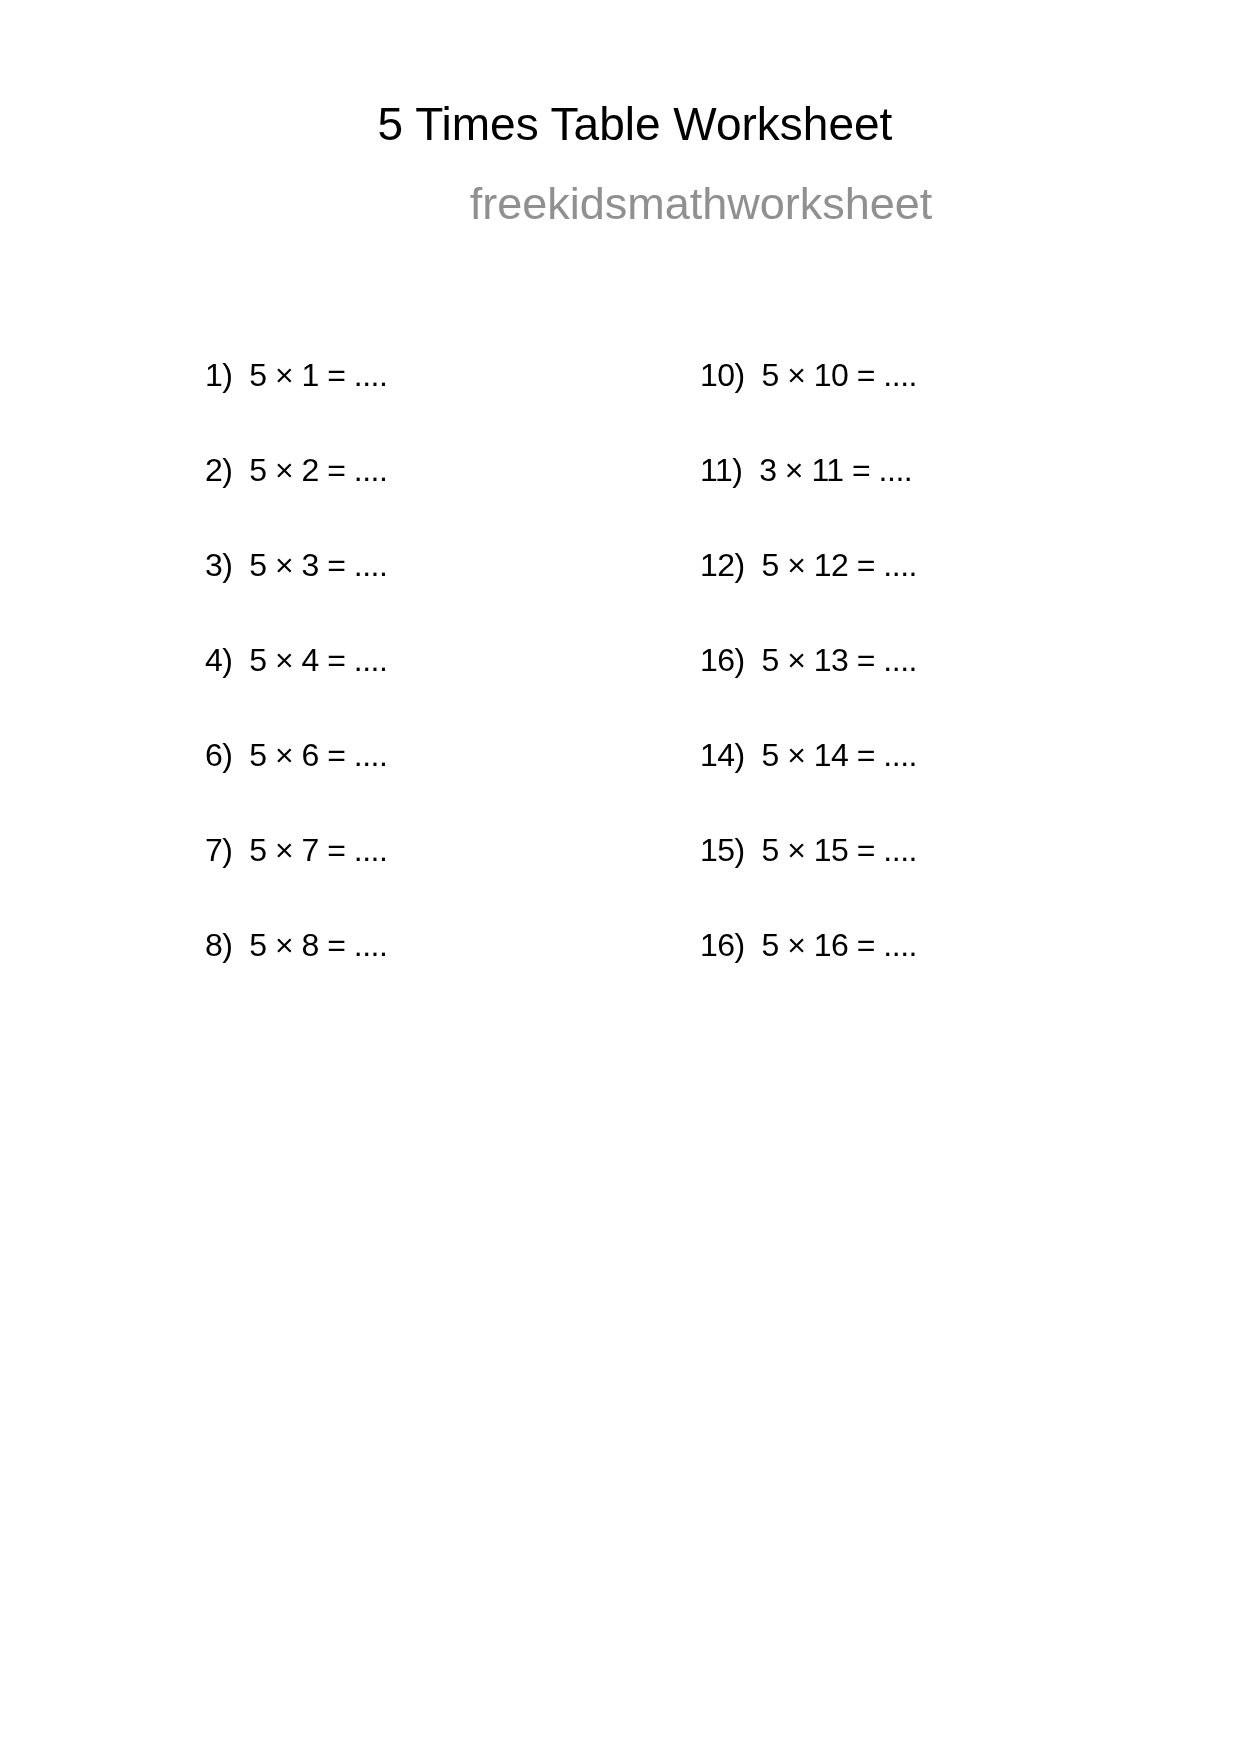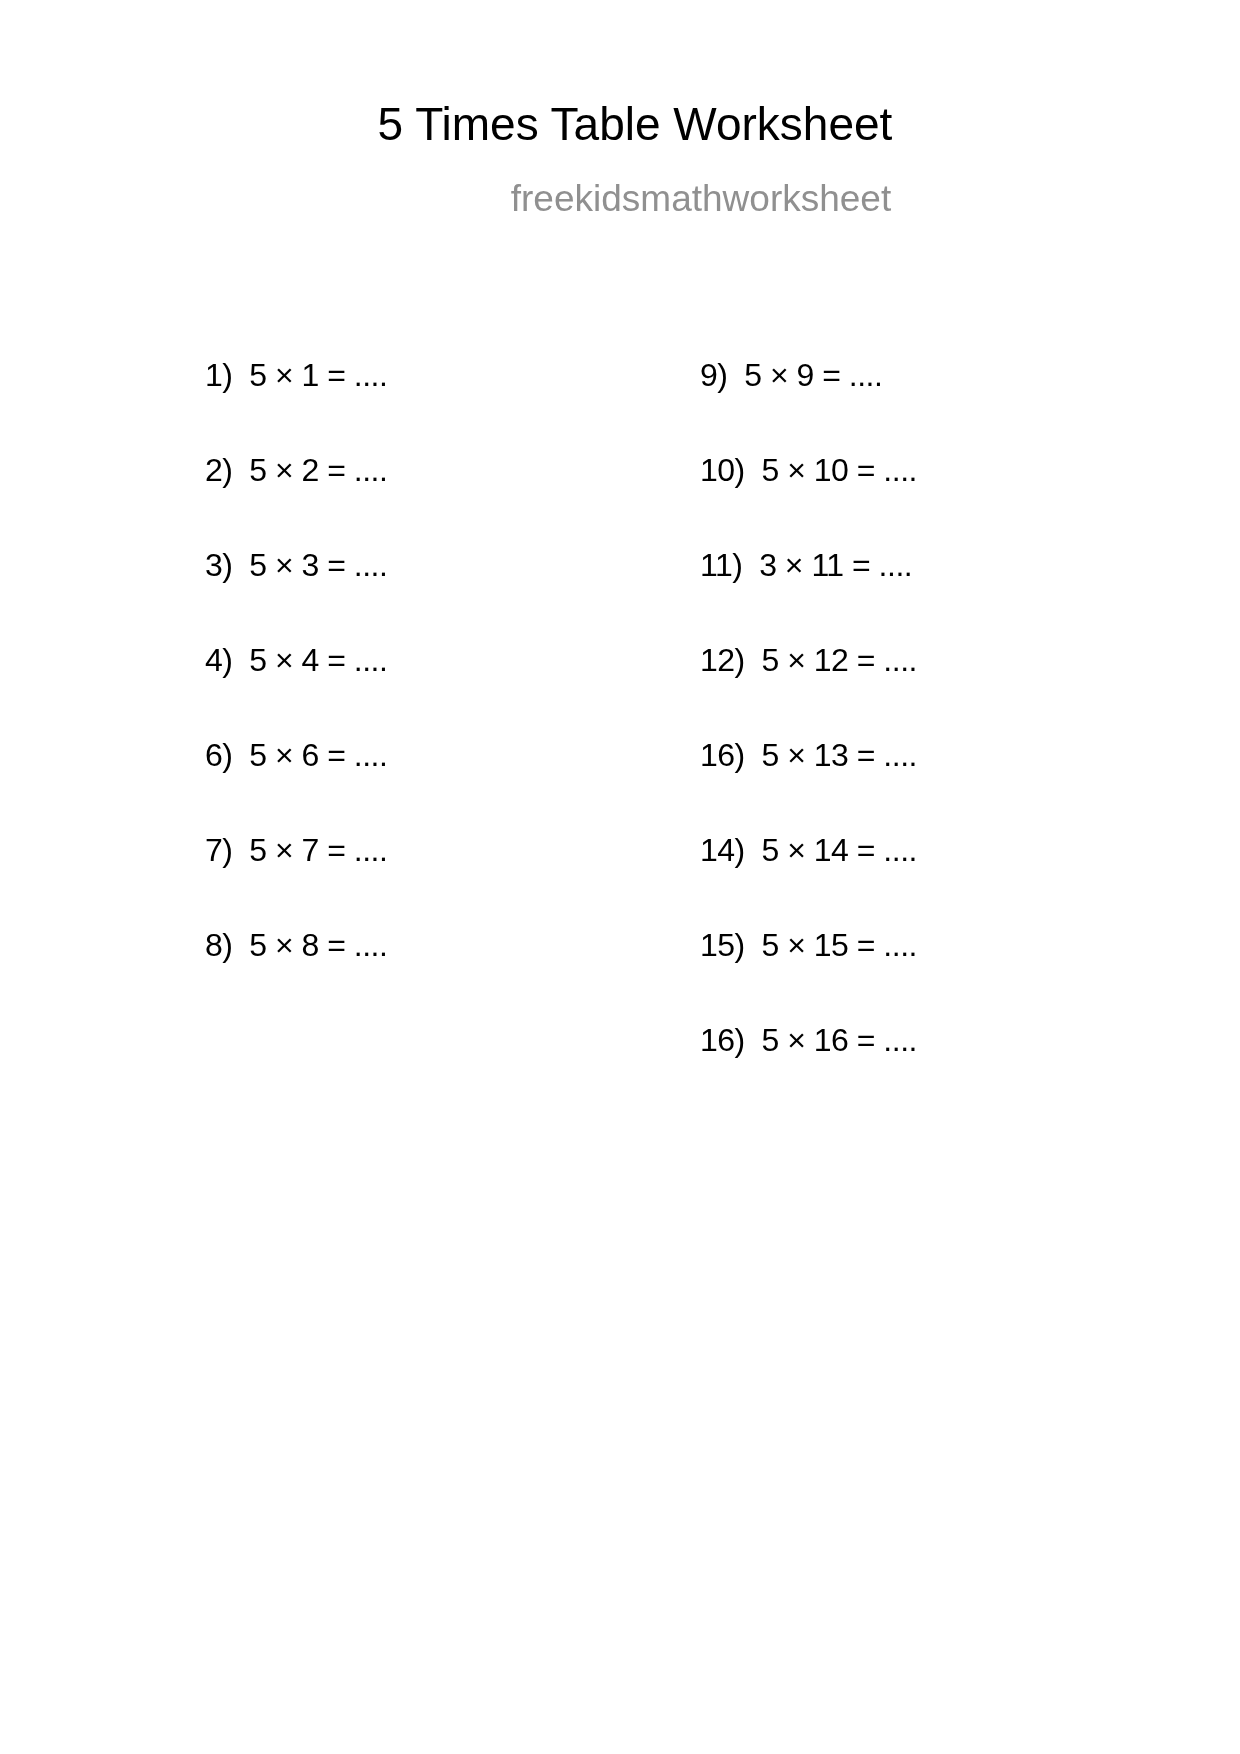--- a/index.html
+++ b/index.html
@@ -25,21 +25,21 @@
     font-weight: 400;
     line-height: 1.15;
     white-space: nowrap;
     color: #000000;
   }
   .subtitle {
     position: absolute;
     top: 178px;
     left: 701px;
     transform: translateX(-50%);
-    font-size: 37px;
+    font-size: 45px;
     font-weight: 400;
     line-height: 1.15;
     white-space: nowrap;
     color: #909090;
   }
   .col {
     position: absolute;
     top: 328px;
     display: flex;
     flex-direction: column;
@@ -67,21 +67,20 @@
       <div class="exercise-row"><span>1)  5 × 1 = ....</span></div>
       <div class="exercise-row"><span>2)  5 × 2 = ....</span></div>
       <div class="exercise-row"><span>3)  5 × 3 = ....</span></div>
       <div class="exercise-row"><span>4)  5 × 4 = ....</span></div>
       <div class="exercise-row"><span>6)  5 × 6 = ....</span></div>
       <div class="exercise-row"><span>7)  5 × 7 = ....</span></div>
       <div class="exercise-row"><span>8)  5 × 8 = ....</span></div>
     </div>
 
   <div class="col col-right">
-      <div class="exercise-row"><span>9)  5 × 9 = ....</span></div>
       <div class="exercise-row"><span>10)  5 × 10 = ....</span></div>
       <div class="exercise-row"><span>11)  3 × 11 = ....</span></div>
       <div class="exercise-row"><span>12)  5 × 12 = ....</span></div>
       <div class="exercise-row"><span>16)  5 × 13 = ....</span></div>
       <div class="exercise-row"><span>14)  5 × 14 = ....</span></div>
       <div class="exercise-row"><span>15)  5 × 15 = ....</span></div>
       <div class="exercise-row"><span>16)  5 × 16 = ....</span></div>
     </div>
 </div>
 

